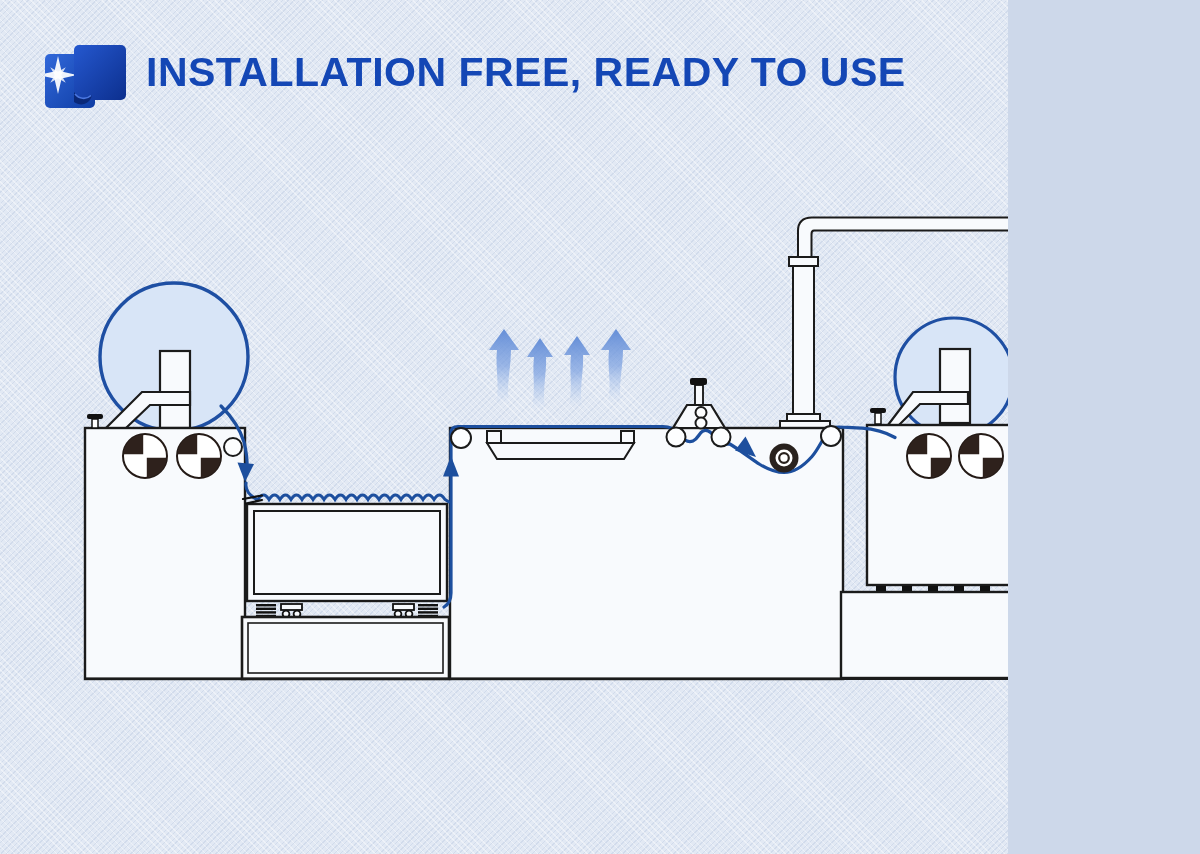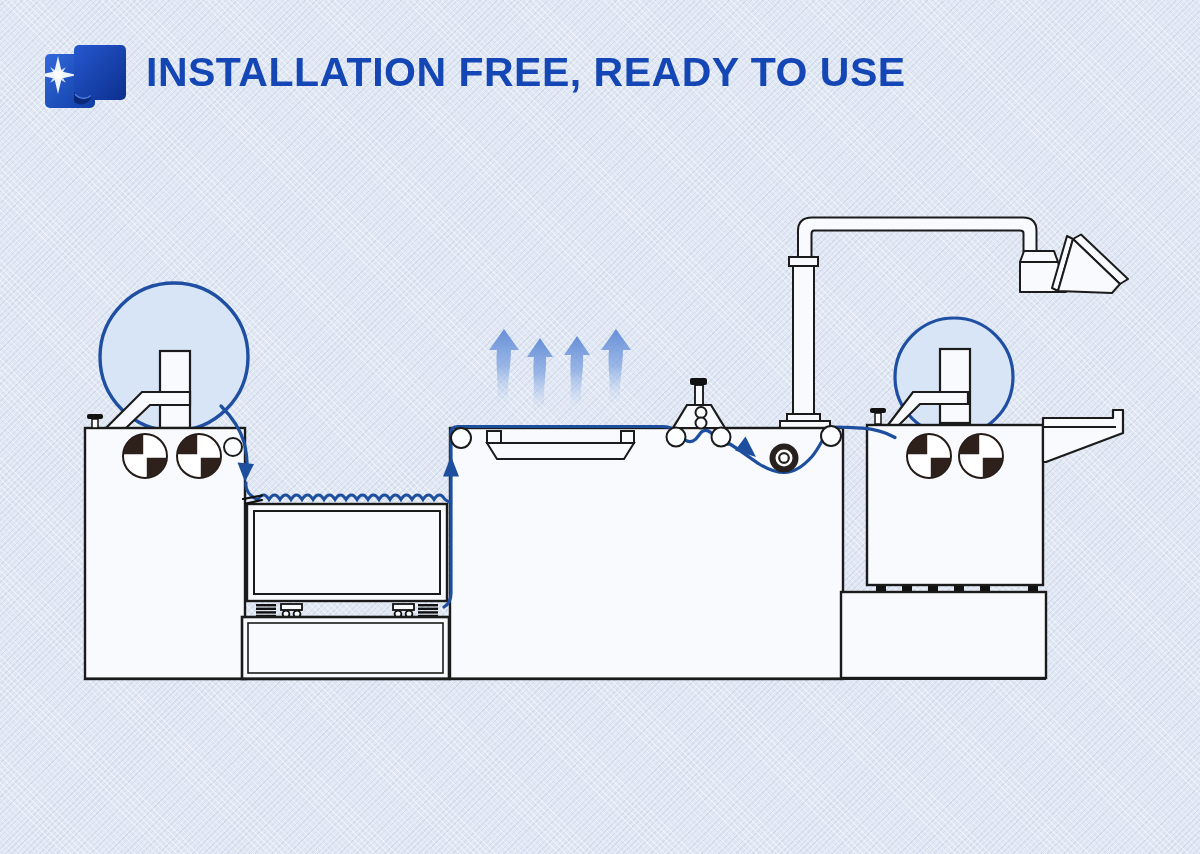--- a/index.html
+++ b/index.html
@@ -1,17 +1,17 @@
 <!DOCTYPE html>
 <html><head>
 <meta charset="utf-8">
 <style>
   html,body{margin:0;padding:0;background:#cdd8ea;}
   .stage{
-    position:relative;width:1200px;height:854px;overflow:hidden;
+    position:relative;width:1008px;height:854px;overflow:hidden;
     background-color:#e2e9f4;
     background-image:
       repeating-linear-gradient(45deg, rgba(255,255,255,.42) 0 1px, rgba(255,255,255,0) 1px 5px),
       repeating-linear-gradient(-45deg, rgba(175,191,218,.33) 0 1px, rgba(175,191,218,0) 1px 4px);
     font-family:"Liberation Sans", sans-serif;
   }
   .page-title{
     position:absolute;left:146px;top:52px;margin:0;
     font-size:41px;font-weight:bold;color:#1447b5;
     letter-spacing:.5px;white-space:nowrap;line-height:1;

